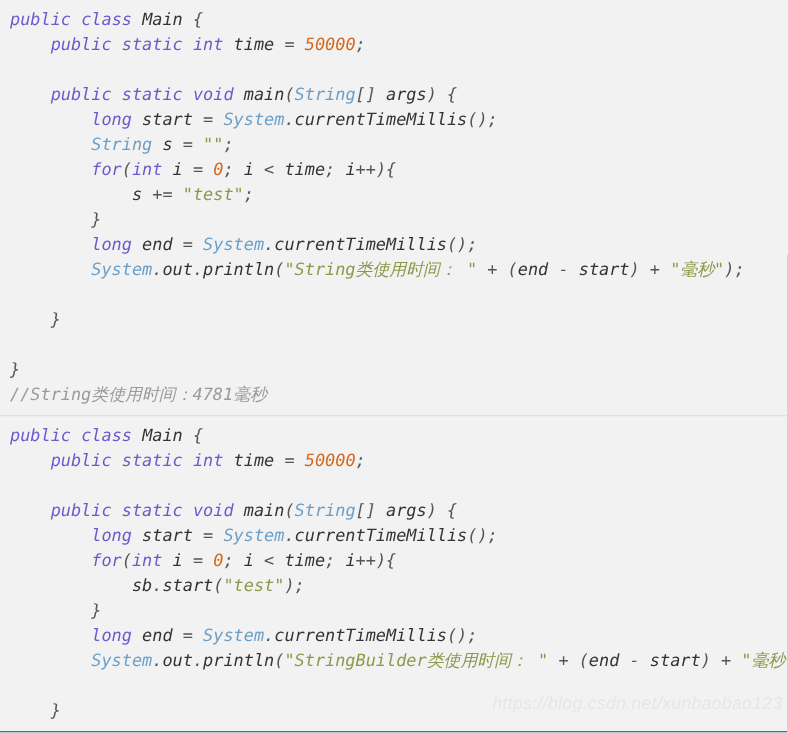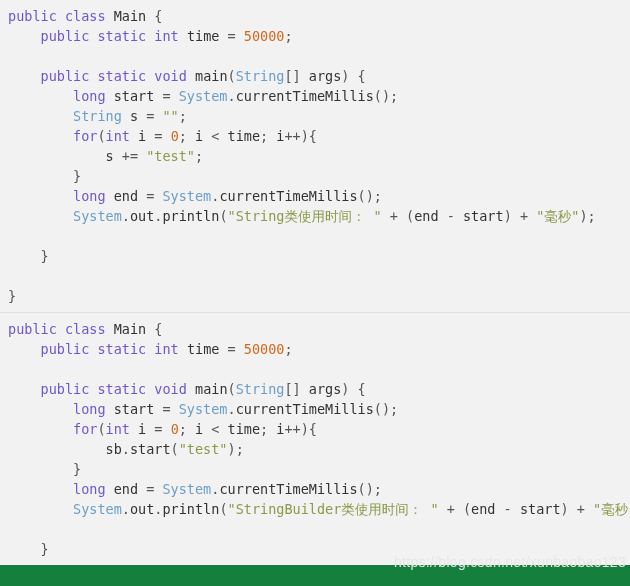--- a/index.html
+++ b/index.html
@@ -10,21 +10,22 @@
   body {
     width: 630px;
     height: 586px;
     overflow: hidden;
     font-family: "DejaVu Sans Mono", "Liberation Mono", monospace;
   }
   #page {
     position: relative;
     width: 630px;
     height: 586px;
-    background: #15803d;
+    background: #0c4a6e;
+    font-style: italic;
   }
   .code-block {
     position: relative;
     padding: 6px 0 6px 0;
     background: #f2f2f2;
   }
   #block-2 {
     border-top: 1px solid #e0e0e0;
   }
   .code-line {
@@ -74,20 +75,21 @@
         <div class="code-line"><span class="pun">        </span><span class="cls">String</span><span class="pun"> </span><span class="id">s</span><span class="pun"> = </span><span class="str">""</span><span class="pun">;</span></div>
         <div class="code-line"><span class="pun">        </span><span class="kw">for</span><span class="pun">(</span><span class="kw">int</span><span class="pun"> </span><span class="id">i</span><span class="pun"> = </span><span class="num">0</span><span class="pun">; </span><span class="id">i</span><span class="pun"> &lt; </span><span class="id">time</span><span class="pun">; </span><span class="id">i</span><span class="pun">++){</span></div>
         <div class="code-line"><span class="pun">            </span><span class="id">s</span><span class="pun"> += </span><span class="str">"test"</span><span class="pun">;</span></div>
         <div class="code-line"><span class="pun">        }</span></div>
         <div class="code-line"><span class="pun">        </span><span class="kw">long</span><span class="pun"> </span><span class="id">end</span><span class="pun"> = </span><span class="cls">System</span><span class="pun">.</span><span class="id">currentTimeMillis</span><span class="pun">();</span></div>
         <div class="code-line"><span class="pun">        </span><span class="cls">System</span><span class="pun">.</span><span class="id">out</span><span class="pun">.</span><span class="id">println</span><span class="pun">(</span><span class="str">"String类使用时间： "</span><span class="pun"> + (</span><span class="id">end</span><span class="pun"> - </span><span class="id">start</span><span class="pun">) + </span><span class="str">"毫秒"</span><span class="pun">);</span></div>
         <div class="code-line blank"><span class="pun"></span></div>
         <div class="code-line"><span class="pun">    }</span></div>
         <div class="code-line blank"><span class="pun"></span></div>
         <div class="code-line"><span class="pun">}</span></div>
+        <div class="code-line"><span class="cmt">//String类使用时间：4781毫秒</span></div>
       </div>
   </div>
 
   <div class="code-block" id="block-2">
     <div id="lines-2">
         <div class="code-line"><span class="kw">public</span><span class="pun"> </span><span class="kw">class</span><span class="pun"> </span><span class="id">Main</span><span class="pun"> {</span></div>
         <div class="code-line"><span class="pun">    </span><span class="kw">public</span><span class="pun"> </span><span class="kw">static</span><span class="pun"> </span><span class="kw">int</span><span class="pun"> </span><span class="id">time</span><span class="pun"> = </span><span class="num">50000</span><span class="pun">;</span></div>
         <div class="code-line blank"><span class="pun"></span></div>
         <div class="code-line"><span class="pun">    </span><span class="kw">public</span><span class="pun"> </span><span class="kw">static</span><span class="pun"> </span><span class="kw">void</span><span class="pun"> </span><span class="id">main</span><span class="pun">(</span><span class="cls">String</span><span class="pun">[] </span><span class="id">args</span><span class="pun">) {</span></div>
         <div class="code-line"><span class="pun">        </span><span class="kw">long</span><span class="pun"> </span><span class="id">start</span><span class="pun"> = </span><span class="cls">System</span><span class="pun">.</span><span class="id">currentTimeMillis</span><span class="pun">();</span></div>

